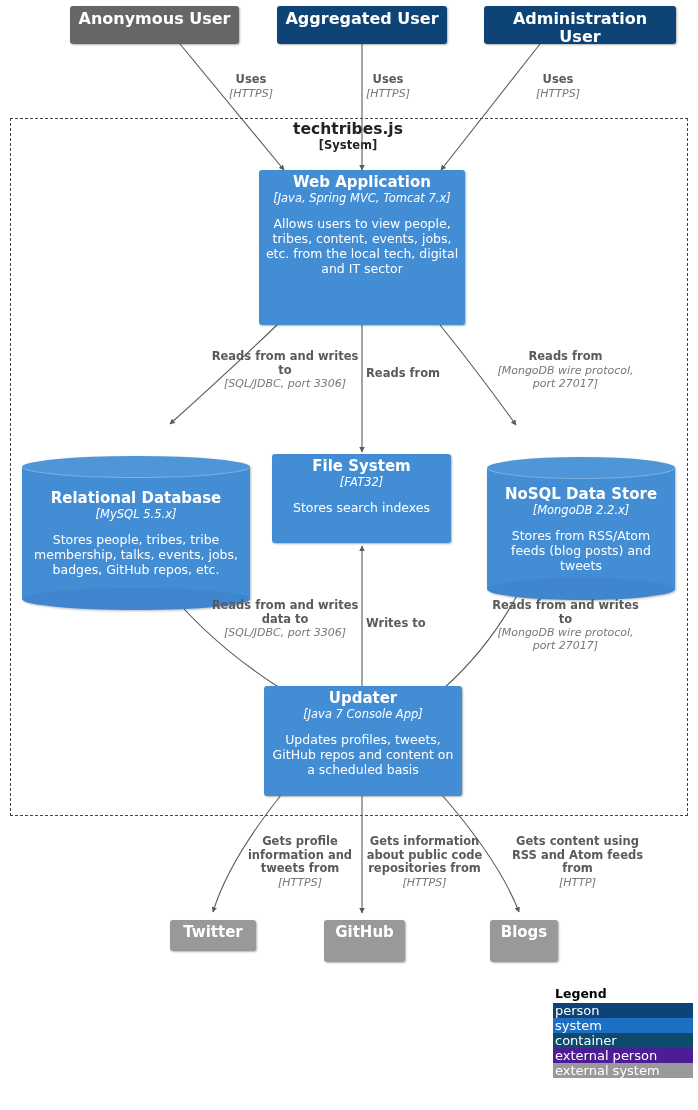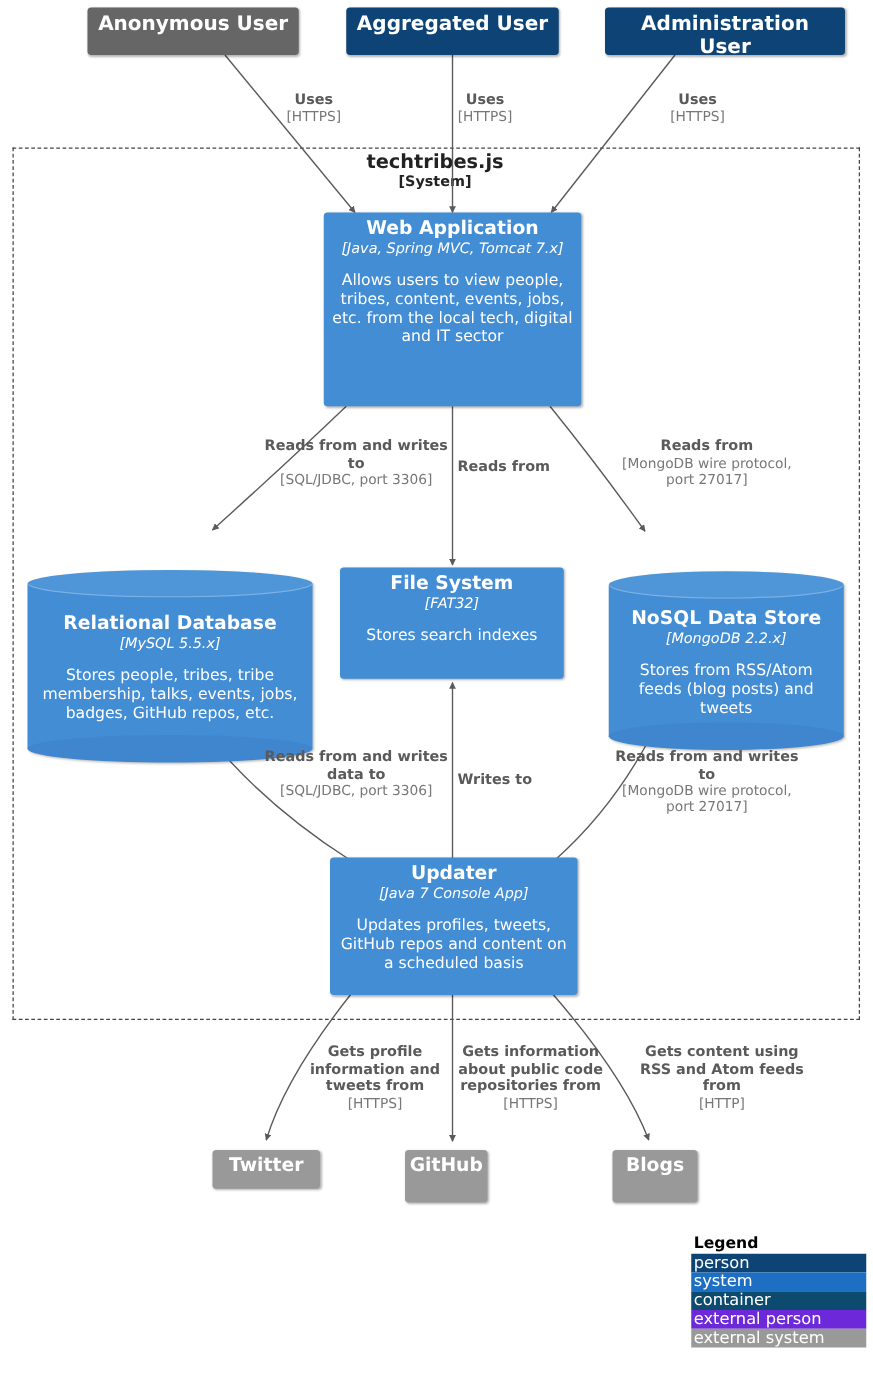--- a/index.html
+++ b/index.html
@@ -56,21 +56,21 @@
 
   
   .boundary{position:absolute;box-sizing:border-box;border:1.5px dashed #444;}
   .boundary-label{position:absolute;text-align:center;color:#222;}
   .boundary-label .b-name{font-size:15.5px;font-weight:bold;line-height:1.15;}
   .boundary-label .b-type{font-size:11.5px;font-weight:bold;line-height:1.2;}
 
   
   .elabel{position:absolute;text-align:center;color:#5a5a5a;box-sizing:border-box;}
   .elabel .e-desc{font-size:11.5px;font-weight:bold;line-height:1.18;}
-  .elabel .e-tech{font-size:11px;color:#777;line-height:1.2;}
+  .elabel .e-tech{font-size:11px;font-style:italic;color:#777;line-height:1.2;}
 
   
   .legend{position:absolute;}
   .legend-title{font-size:12.5px;font-weight:bold;color:#000;margin-bottom:2px;
                 padding-left:2px;}
   .legend-row{width:140px;height:15px;line-height:15px;color:#fff;font-size:13px;
               padding-left:2px;box-sizing:border-box;}
 </style>
 </head>
 <body>
@@ -158,21 +158,21 @@
   <div class="node cbox t-container" style="left:264px;top:686px;width:198px;height:110px;">
     <div class="n-name">Updater</div>
     <div class="n-tech">[Java 7 Console App]</div>
     <div class="n-desc">Updates profiles, tweets, GitHub repos and content on a scheduled basis</div>
   </div>
 
   <div class="node extbox t-extsystem" style="left:170px;top:920px;width:86px;height:31px;">
     <div class="n-name">Twitter</div>
   </div>
 
-  <div class="node extbox t-extsystem" style="left:324px;top:920px;width:66px;height:42px;">
+  <div class="node extbox t-extsystem" style="left:324px;top:920px;width:81px;height:42px;">
     <div class="n-name">GitHub</div>
   </div>
 
   <div class="node extbox t-extsystem" style="left:490px;top:920px;width:68px;height:42px;">
     <div class="n-name">Blogs</div>
   </div>
 
   <div class="elabel" style="left:196px;top:73px;width:110px;">
     <div class="e-desc">Uses</div>
     <div class="e-tech">[HTTPS]</div>
@@ -229,17 +229,17 @@
   <div class="elabel" style="left:505px;top:835px;width:145px;">
     <div class="e-desc">Gets content using RSS and Atom feeds from</div>
     <div class="e-tech">[HTTP]</div>
   </div>
 
   <div class="legend" style="left:553px;top:986px;">
     <div class="legend-title">Legend</div>
     <div class="legend-row" style="background: rgb(13, 68, 117);">person</div>
     <div class="legend-row" style="background: rgb(29, 111, 196);">system</div>
     <div class="legend-row" style="background: #0c4a6e;">container</div>
-    <div class="legend-row" style="background: #6d28d9;">external person</div>
+    <div class="legend-row" style="background: #4c1d95;">external person</div>
     <div class="legend-row" style="background: rgb(153, 153, 153);">external system</div>
   </div>
 
 </div>
 
 </body></html>

